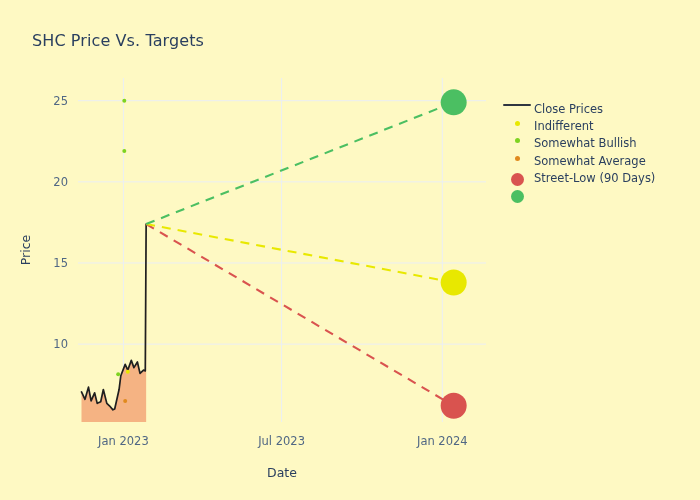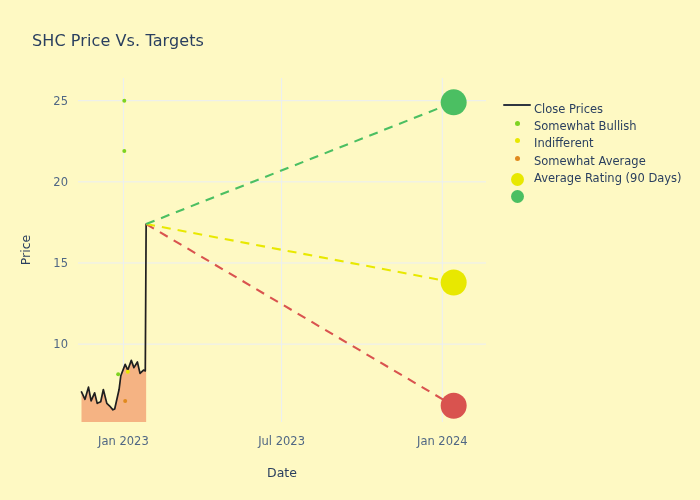--- a/index.html
+++ b/index.html
@@ -125,41 +125,41 @@
 
   <div class="legend-panel" id="legend-panel">
       <div class="legend-row">
         <div class="legend-symbol">
           <div class="legend-line" style="background: rgb(47, 54, 64);"></div>
         </div>
         <span class="legend-label">Close Prices</span>
       </div>
       <div class="legend-row">
         <div class="legend-symbol">
+          <span class="legend-dot" style="background: rgb(232, 232, 0); width: 5px; height: 5px;"></span>
+        </div>
+        <span class="legend-label">Indifferent</span>
+      </div>
+      <div class="legend-row">
+        <div class="legend-symbol">
           <span class="legend-dot" style="background: rgb(126, 211, 33); width: 5px; height: 5px;"></span>
         </div>
         <span class="legend-label">Somewhat Bullish</span>
-      </div>
-      <div class="legend-row">
-        <div class="legend-symbol">
-          <span class="legend-dot" style="background: rgb(232, 232, 0); width: 5px; height: 5px;"></span>
-        </div>
-        <span class="legend-label">Indifferent</span>
       </div>
       <div class="legend-row">
         <div class="legend-symbol">
           <span class="legend-dot" style="background: rgb(224, 138, 30); width: 5px; height: 5px;"></span>
         </div>
         <span class="legend-label">Somewhat Average</span>
       </div>
       <div class="legend-row">
         <div class="legend-symbol">
-          <span class="legend-dot" style="background: rgb(232, 232, 0); width: 13px; height: 13px;"></span>
+          <span class="legend-dot" style="background: rgb(217, 83, 79); width: 13px; height: 13px;"></span>
         </div>
-        <span class="legend-label">Average Rating (90 Days)</span>
+        <span class="legend-label">Street-Low (90 Days)</span>
       </div>
       <div class="legend-row">
         <div class="legend-symbol">
           <span class="legend-dot" style="background: rgb(75, 191, 98); width: 13px; height: 13px;"></span>
         </div>
       </div>
     </div>
 
 </div>
 

